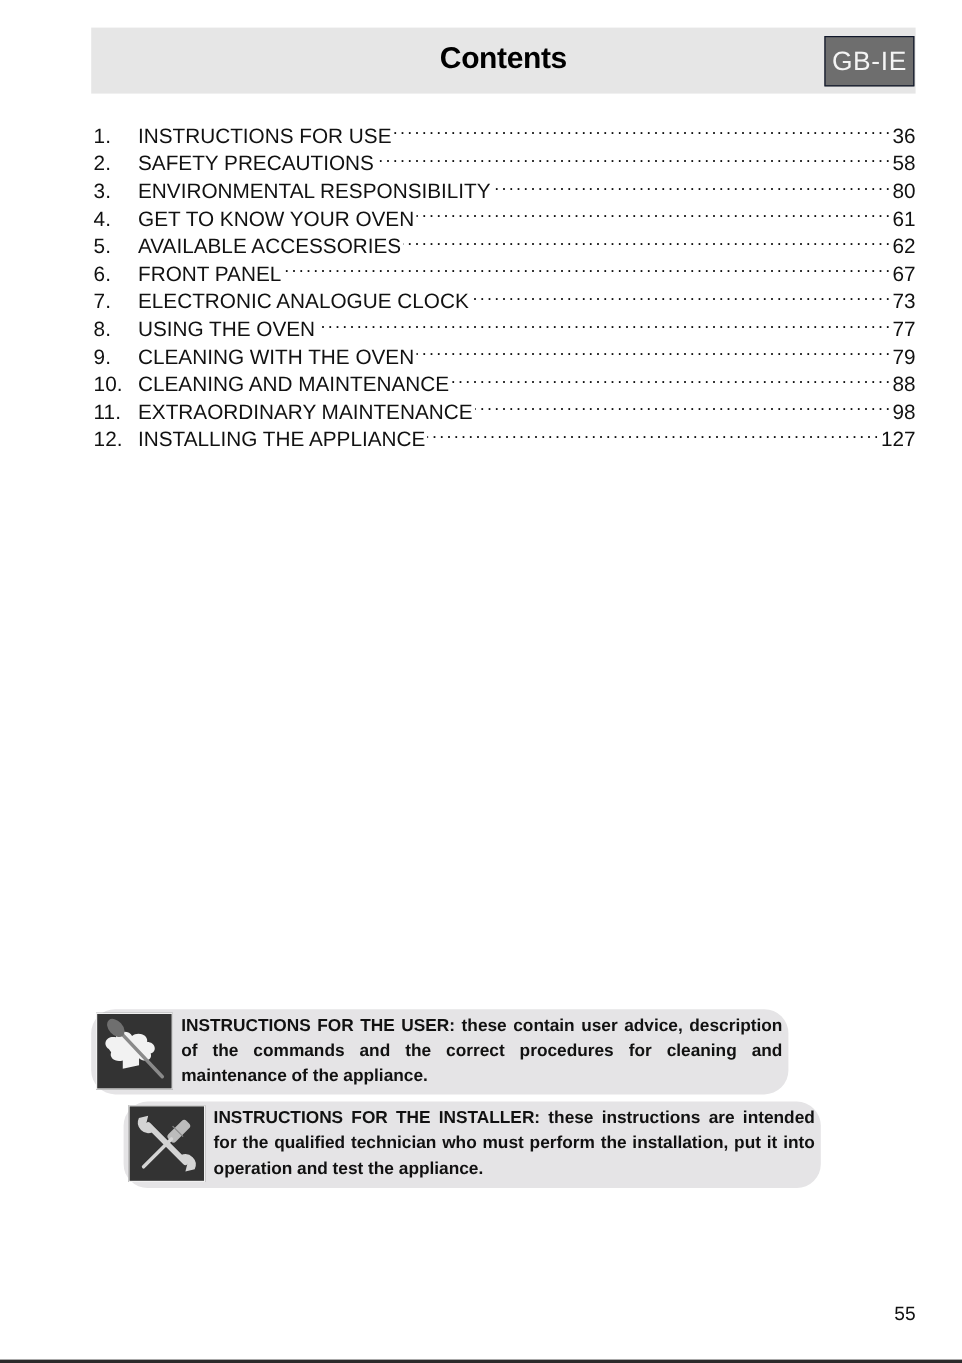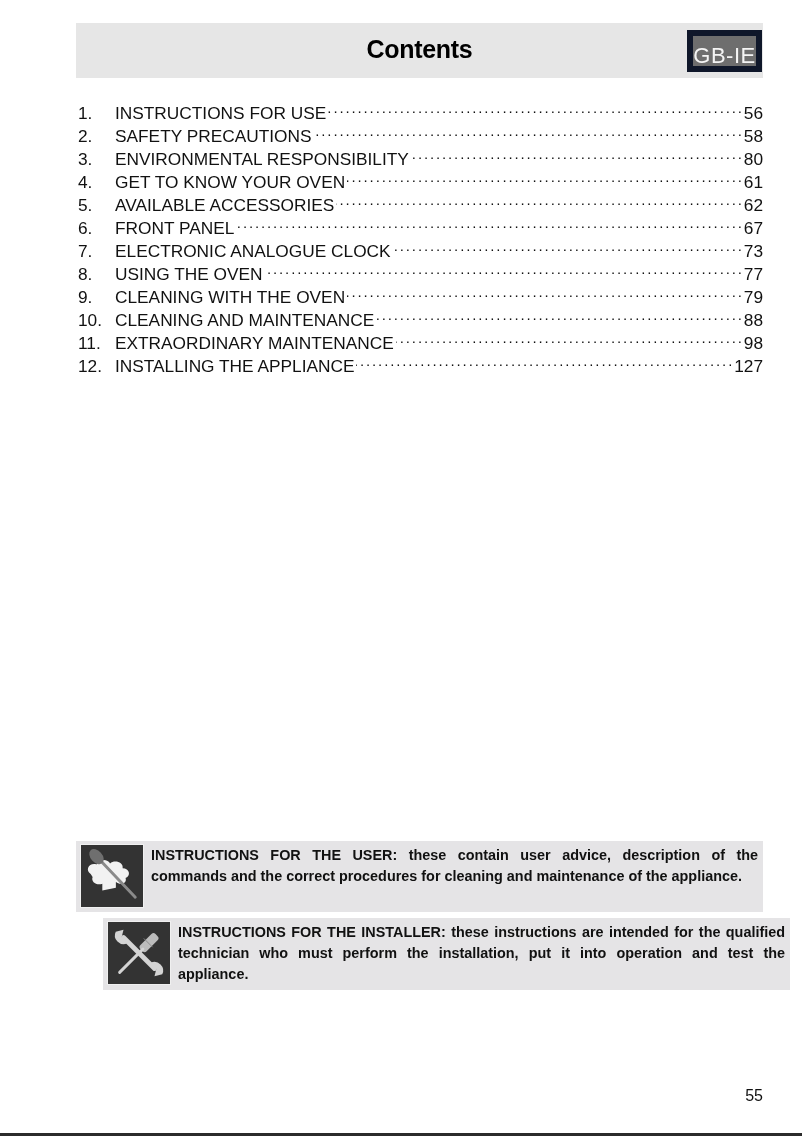--- a/index.html
+++ b/index.html
@@ -10,42 +10,42 @@
   .header {
     position: absolute; left: 76px; top: 23px; width: 687px; height: 55px;
     background: #e6e6e6;
   }
   .header-title {
     position: absolute; left: 0; right: 0; top: 12px; text-align: center;
     font-weight: bold; font-size: 25px; letter-spacing: -0.3px; color: #000;
   }
   .badge {
     position: absolute; right: 1px; top: 7px; width: 75px; height: 42px;
-    background: #6e6e6e; border: 6px solid #0f172a; box-sizing: border-box;
+    background: #6e6e6e; border: 1px solid #0f172a; box-sizing: border-box;
     color: #f4f4f4; font-size: 22px; line-height: 40px; text-align: center; letter-spacing: 0.5px;
   }
   .toc {
     position: absolute; left: 78px; top: 96px; width: 685px; margin: 0; padding: 0; list-style: none;
   }
   .toc-row {
     display: flex; align-items: baseline; height: 23px; font-size: 17.3px; line-height: 23px; color: #111;
   }
   .toc-num { width: 37px; flex: none; }
   .toc-title { flex: none; white-space: nowrap; padding-right: 2px; }
   .toc-leader {
     flex: 1 1 auto; overflow: hidden; white-space: nowrap; position: relative; height: 23px;
   }
   .toc-leader::after {
     content: ". . . . . . . . . . . . . . . . . . . . . . . . . . . . . . . . . . . . . . . . . . . . . . . . . . . . . . . . . . . . . . . . . . . . . . . . . . . . . . . . . . . . . . . . . . . . . . . . . . . . . . . . . . . . . . . . . . . . . . . . . . . . . . . . . . . . . . . . . . . . . . . . . . . . . . . . . . . . . . . . . . . . . . . . . . . . . . . . . . . . . . . .";
     position: absolute; right: 0; top: 0; letter-spacing: -1.15px; white-space: nowrap; font-size: 15px;
   }
   .toc-page { flex: none; padding-left: 3px; text-align: right; }
 
   .notice {
-    position: absolute; left: 76px; width: 687px; background: #e5e4e6;
+    position: absolute; left: 76px; width: 581px; background: #e5e4e6; border-radius: 20px;
   }
   .notice.user { top: 841px; height: 71px; }
   .notice.installer { top: 918px; height: 72px; margin-left: 27px; }
   .notice-icon {
     position: absolute; left: 4px; top: 3px; width: 64px; height: 64px; background: #333333;
     border: 1px solid #f0f0f0; box-sizing: border-box;
   }
   .notice-icon svg { width: 100%; height: 100%; display: block; }
   .notice-text {
     position: absolute; left: 75px; right: 5px; top: 4px;
@@ -64,21 +64,21 @@
 <div class="header">
   <div class="header-title">Contents</div>
   <div class="badge">GB-IE</div>
 </div>
 
 <ul class="toc">
   <li class="toc-row">
     <span class="toc-num">1.</span>
     <span class="toc-title">INSTRUCTIONS FOR USE</span>
     <span class="toc-leader"></span>
-    <span class="toc-page">56</span>
+    <span class="toc-page">36</span>
   </li>
   <li class="toc-row">
     <span class="toc-num">2.</span>
     <span class="toc-title">SAFETY PRECAUTIONS</span>
     <span class="toc-leader"></span>
     <span class="toc-page">58</span>
   </li>
   <li class="toc-row">
     <span class="toc-num">3.</span>
     <span class="toc-title">ENVIRONMENTAL RESPONSIBILITY</span>

